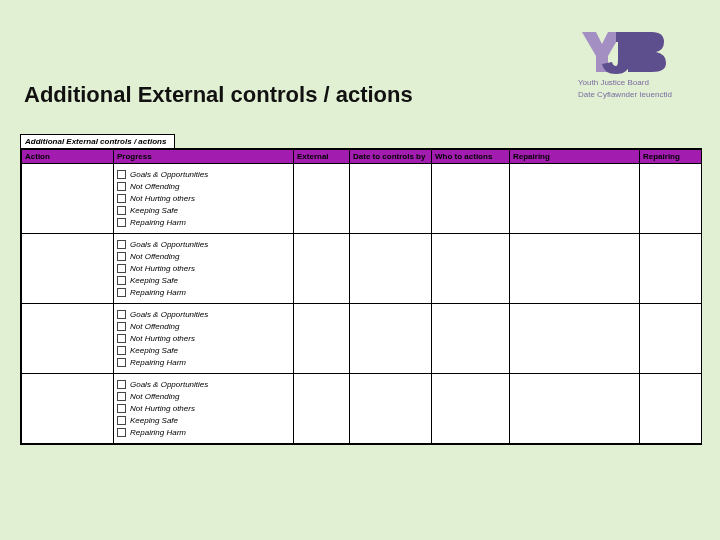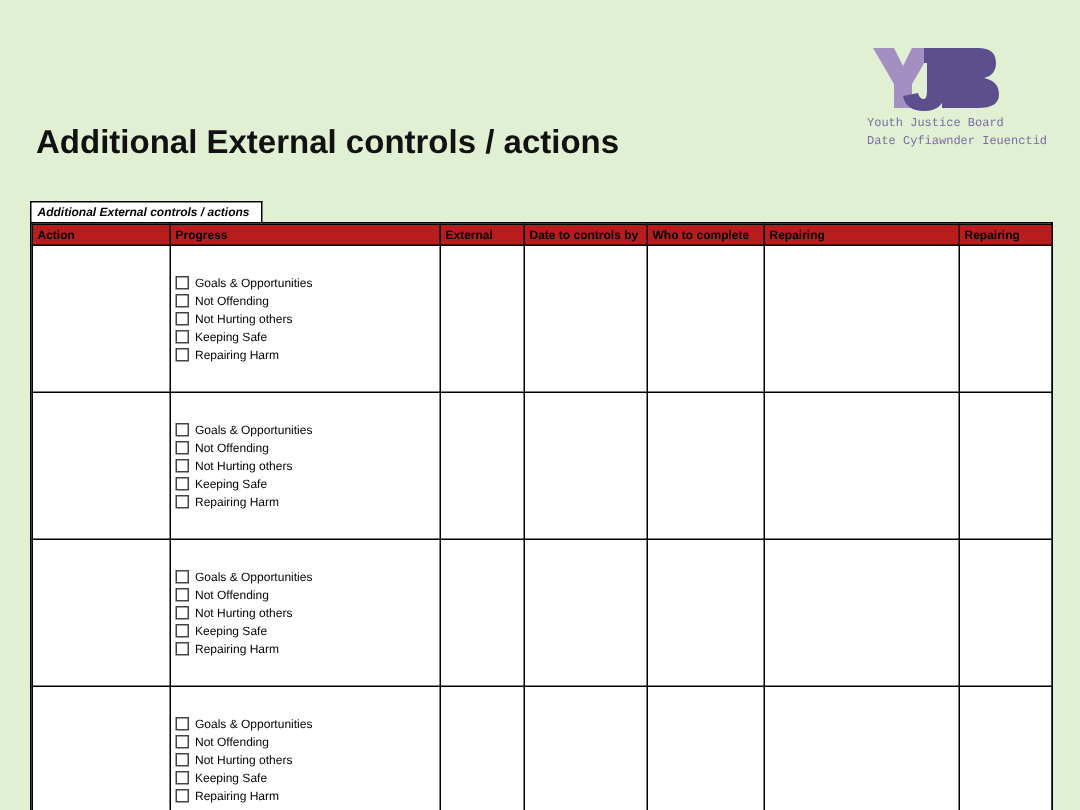--- a/index.html
+++ b/index.html
@@ -28,21 +28,20 @@
     width: 120px;
     height: 70px;
   }
   .logo svg { display: block; }
   .logo-sub {
     font-size: 8px;
     line-height: 10px;
     color: #7a6ca1;
     margin-top: 2px;
     white-space: nowrap;
-    font-family: Liberation Mono, monospace;
   }
 
   
   .form-panel {
     position: absolute;
     top: 148px;
     left: 20px;
     width: 680px;
     background: #fff;
     border: 1px solid #000;
@@ -73,34 +72,35 @@
   table.grid th, table.grid td {
     border: 1px solid #000;
     padding: 2px 3px;
     text-align: left;
     vertical-align: top;
     font-size: 8px;
     font-weight: normal;
   }
   table.grid th {
     font-weight: bold;
-    background: #b91c1c;
+    background: #a21caf;
   }
   col.c-action   { width: 92px; }
   col.c-outcomes { width: 180px; }
   col.c-freq     { width: 56px; }
   col.c-date     { width: 82px; }
   col.c-who      { width: 78px; }
   col.c-progress { width: 130px; }
   col.c-comp     { width: 62px; }
 
   ul.outcome-list {
     list-style: none;
-    margin: 17px 0;
+    margin: 3px 0;
     padding: 0;
+    font-style: italic;
   }
   ul.outcome-list li {
     display: flex;
     align-items: flex-start;
     gap: 4px;
     line-height: 11px;
     margin: 1px 0;
   }
   .cb {
     display: inline-block;
@@ -145,21 +145,21 @@
         <col class="c-who">
         <col class="c-progress">
         <col class="c-comp">
     </colgroup>
     <thead>
       <tr>
         <th>Action</th>
         <th>Progress</th>
         <th>External</th>
         <th>Date to controls by</th>
-        <th>Who to complete</th>
+        <th>Who to actions</th>
         <th>Repairing</th>
         <th>Repairing</th>
       </tr>
     </thead>
     <tbody id="rows">
         <tr>
           <td></td>
           <td>
             <ul class="outcome-list">
               <li>

